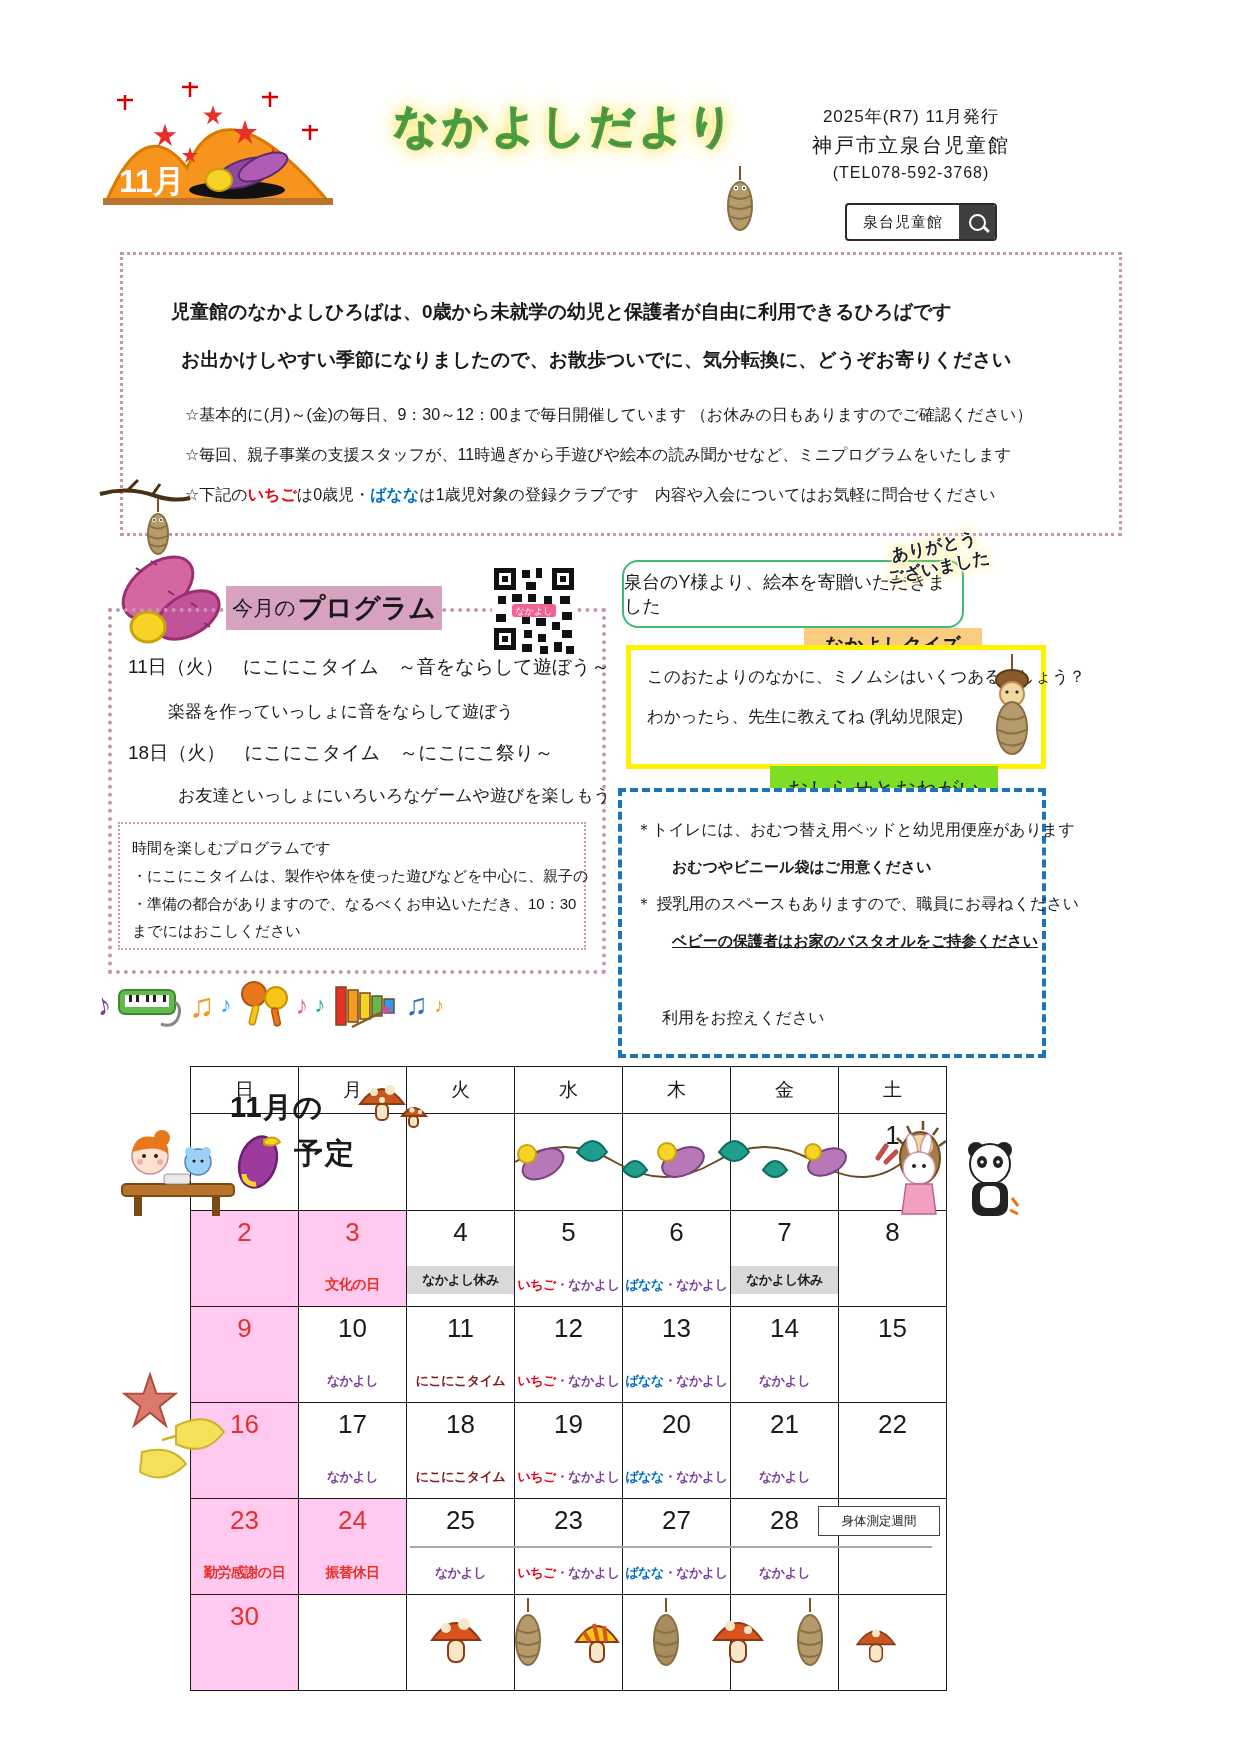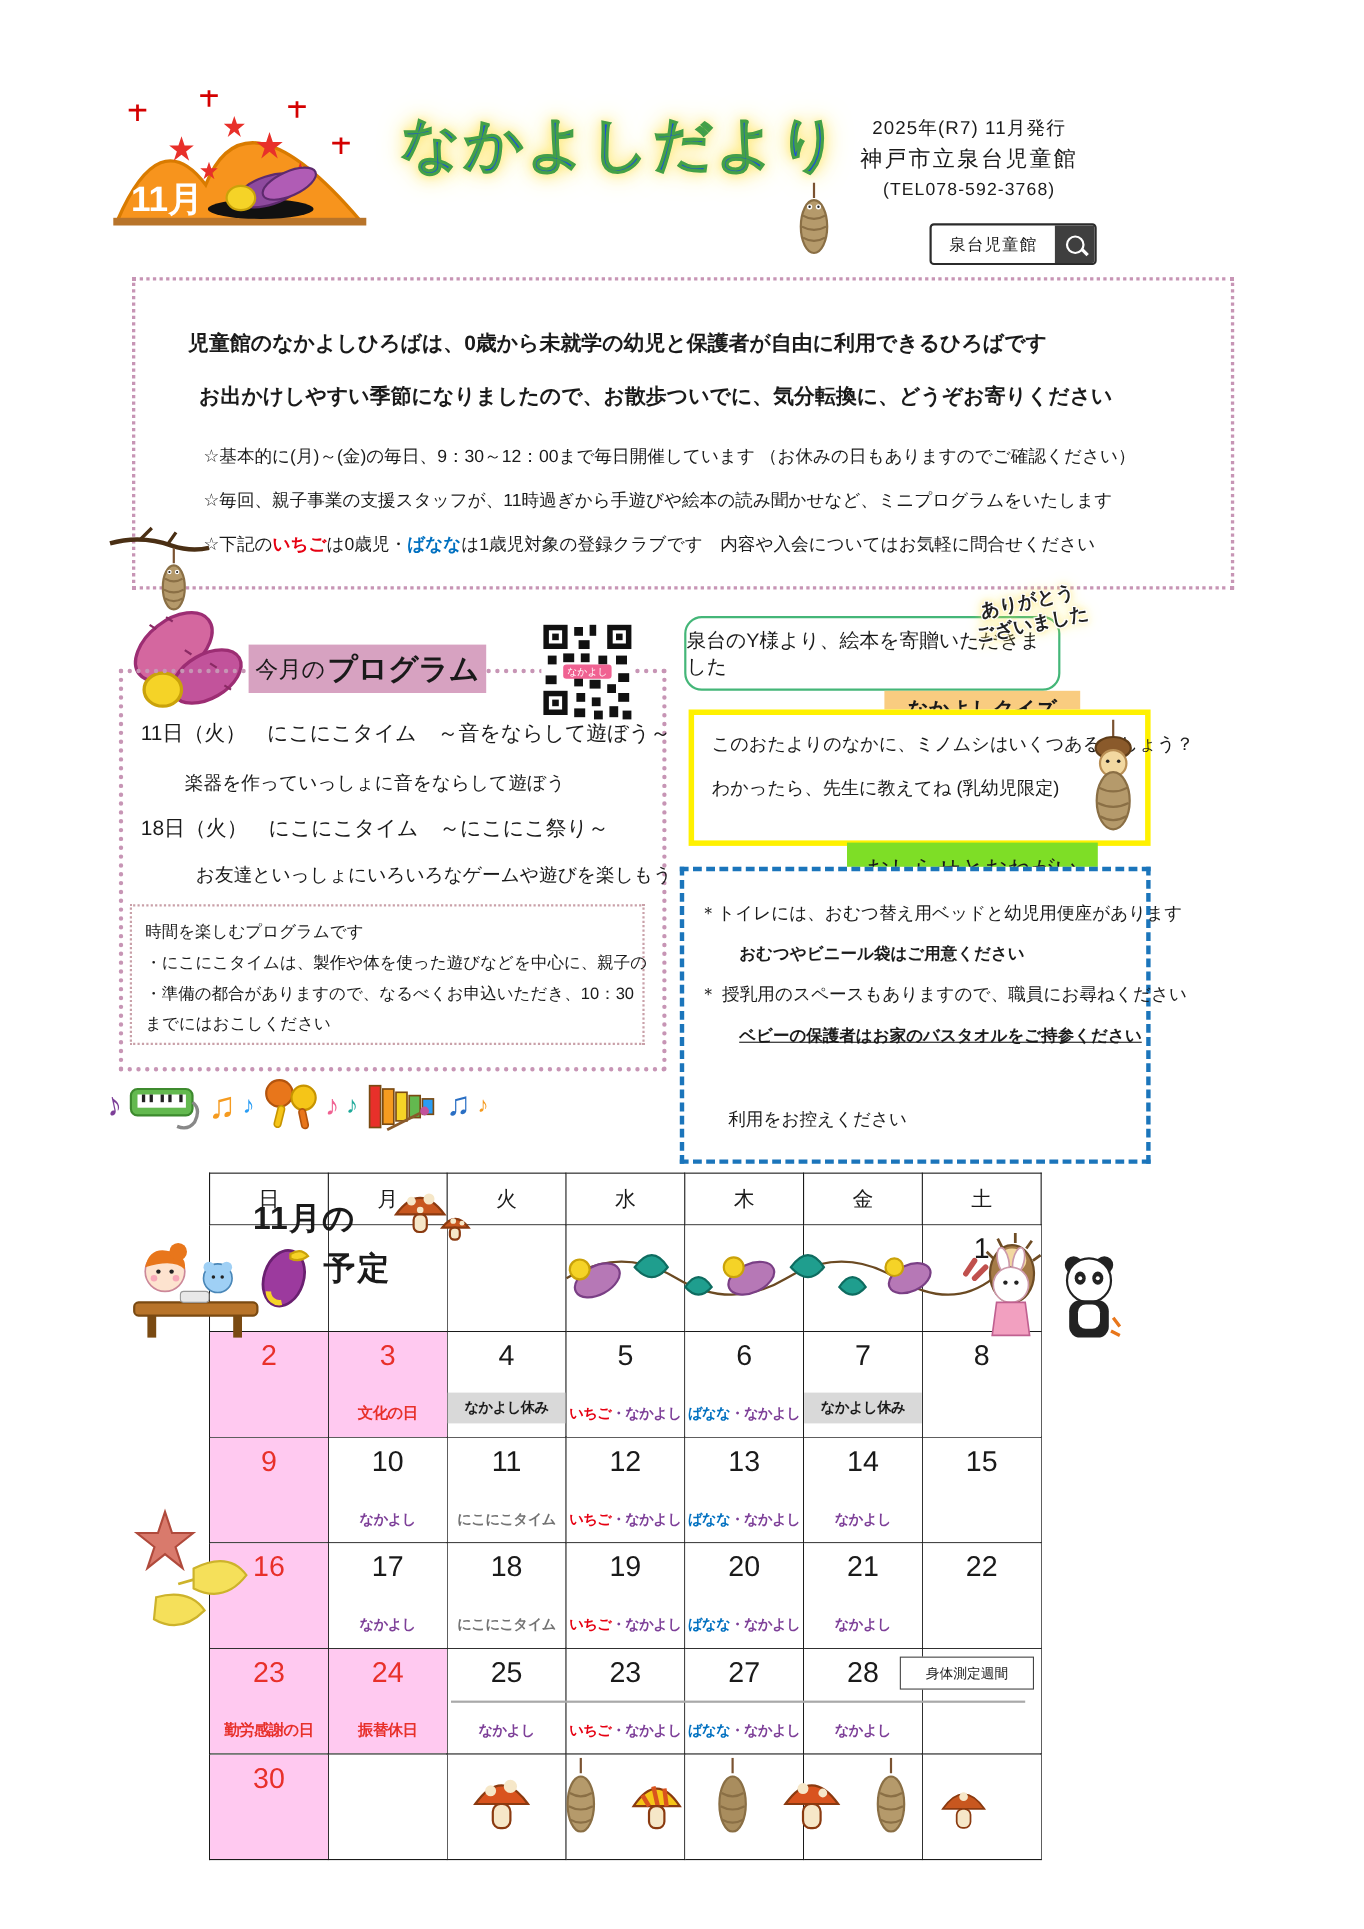--- a/index.html
+++ b/index.html
@@ -3,24 +3,24 @@
 <meta charset="utf-8">
 <style>
   html,body{margin:0;padding:0;background:#eee;}
   .page{position:relative;width:1240px;height:1754px;background:#fff;margin:0 auto;
         font-family:"Liberation Sans","DejaVu Sans",sans-serif;color:#1a1a1a;overflow:hidden;}
   .abs{position:absolute;}
   .nowrap{white-space:nowrap;}
 
   
   .logo{left:95px;top:70px;}
-  .main-title{left:350px;top:96px;width:430px;text-align:center;font-size:53px;font-weight:bold;
-      color:#1d4ed8;-webkit-text-stroke:1.3px #43a047;letter-spacing:3px;
+  .main-title{left:350px;top:96px;width:430px;text-align:center;font-size:45px;font-weight:bold;
+      color:#c2410c;-webkit-text-stroke:1.3px #43a047;letter-spacing:3px;
       text-shadow:0 0 6px #ffec8b,0 0 14px #ffe45c,0 0 24px #ffe45c;}
-  .issue{left:765px;top:104px;width:232px;text-align:center;line-height:1.55;font-size:17px;letter-spacing:1px;}
+  .issue{left:795px;top:104px;width:232px;text-align:center;line-height:1.55;font-size:17px;letter-spacing:1px;}
   .issue .l2{font-size:20px;letter-spacing:2px;}
   .issue .l3{font-size:16px;}
   .hang-worm{left:722px;top:166px;}
   .search{left:845px;top:203px;width:148px;height:34px;border:2px solid #2b2b2b;border-radius:4px;
       display:flex;align-items:stretch;background:#fff;}
   .search-text{flex:1;display:flex;align-items:center;justify-content:center;font-size:15px;letter-spacing:1px;}
   .search-btn{width:36px;background:#3f3f3f;border-radius:0 2px 2px 0;display:flex;align-items:center;justify-content:center;cursor:pointer;}
   .mag{position:relative;width:13px;height:13px;border:2.5px solid #fff;border-radius:50%;}
   .mag::after{content:"";position:absolute;width:7px;height:2.5px;background:#fff;right:-6px;bottom:-2px;transform:rotate(45deg);}
 
@@ -83,21 +83,21 @@
   .cal tr.rn td{height:95px;}
   .cal td{vertical-align:top;position:relative;background:#fff;}
   .cal td.pink{background:#ffc9f0;}
   .daynum{margin-top:6px;text-align:center;font-size:26px;}
   .daynum.red{color:#e8302a;}
   .daylabel{position:absolute;bottom:12px;left:0;right:0;text-align:center;font-weight:bold;
       font-size:13px;letter-spacing:-0.5px;white-space:nowrap;}
   .daylabel.holiday{color:#e8302a;font-weight:600;font-size:14px;}
   .daylabel.closed{background:#d9d9d9;color:#1a1a1a;font-weight:600;padding:5px 0;bottom:12px;}
   .daylabel.nakayoshi{color:#7d3f98;}
-  .daylabel.nikoniko{color:#737373;}
+  .daylabel.nikoniko{color:#7f1d1d;}
   .measure-line{left:410px;top:1546px;width:522px;border-top:2px solid #a9a9a9;}
   .measure-badge{left:818px;top:1506px;width:120px;height:28px;border:1.5px solid #444;background:#fff;
       display:flex;align-items:center;justify-content:center;font-size:12.5px;z-index:4;}
 
   
   .plan-art{left:228px;top:1078px;width:240px;height:120px;}
   .plan-art .t1{position:absolute;left:2px;top:10px;font-size:29px;font-weight:bold;letter-spacing:1px;}
   .plan-art .t2{position:absolute;left:66px;top:56px;font-size:29px;font-weight:bold;letter-spacing:2px;}
   .vine-art{left:505px;top:1122px;}
   .acorn-art{left:893px;top:1116px;}

